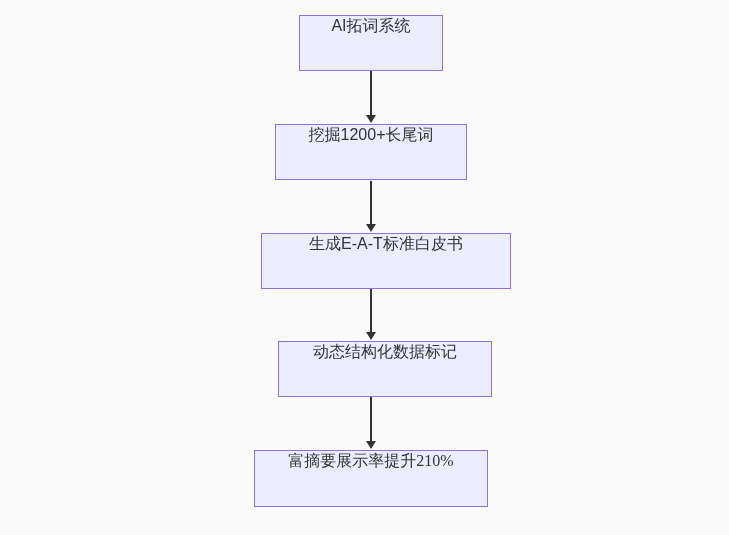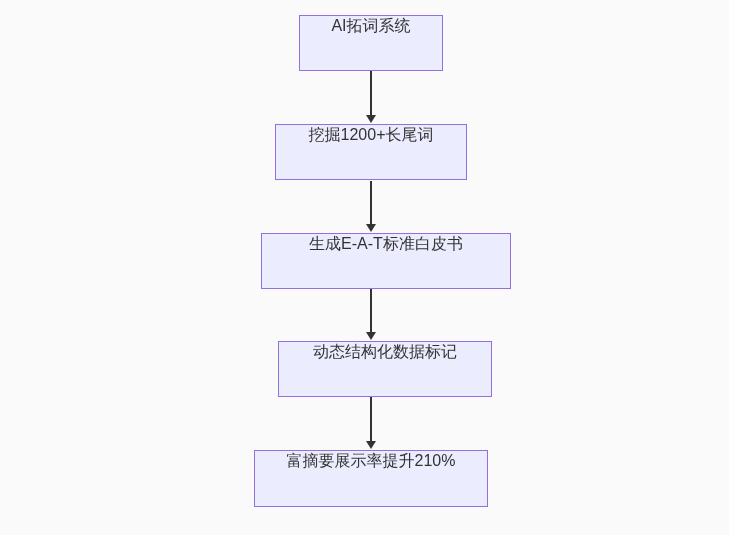--- a/index.html
+++ b/index.html
@@ -32,21 +32,21 @@
     display: flex;
     align-items: flex-start;
     justify-content: center;
     text-align: center;
     line-height: 1.2;
   }
   .n1 { left: 299px; top: 15px;  width: 144px; height: 56px; }
   .n2 { left: 275px; top: 124px; width: 192px; height: 56px; }
   .n3 { left: 261px; top: 233px; width: 250px; height: 56px; }
   .n4 { left: 264px; top: 341px; width: 214px; height: 56px; margin-left: 14px; }
-  .n5 { left: 254px; top: 450px; width: 234px; height: 57px; }
+  .n5 { left: 254px; top: 450px; width: 234px; height: 57px; font-family: Liberation Serif, serif; }
   .arrow {
     position: absolute;
     left: 370px;
     width: 2px;
     background: var(--arrow);
   }
   .arrow::after {
     content: "";
     position: absolute;
     bottom: -7px;

